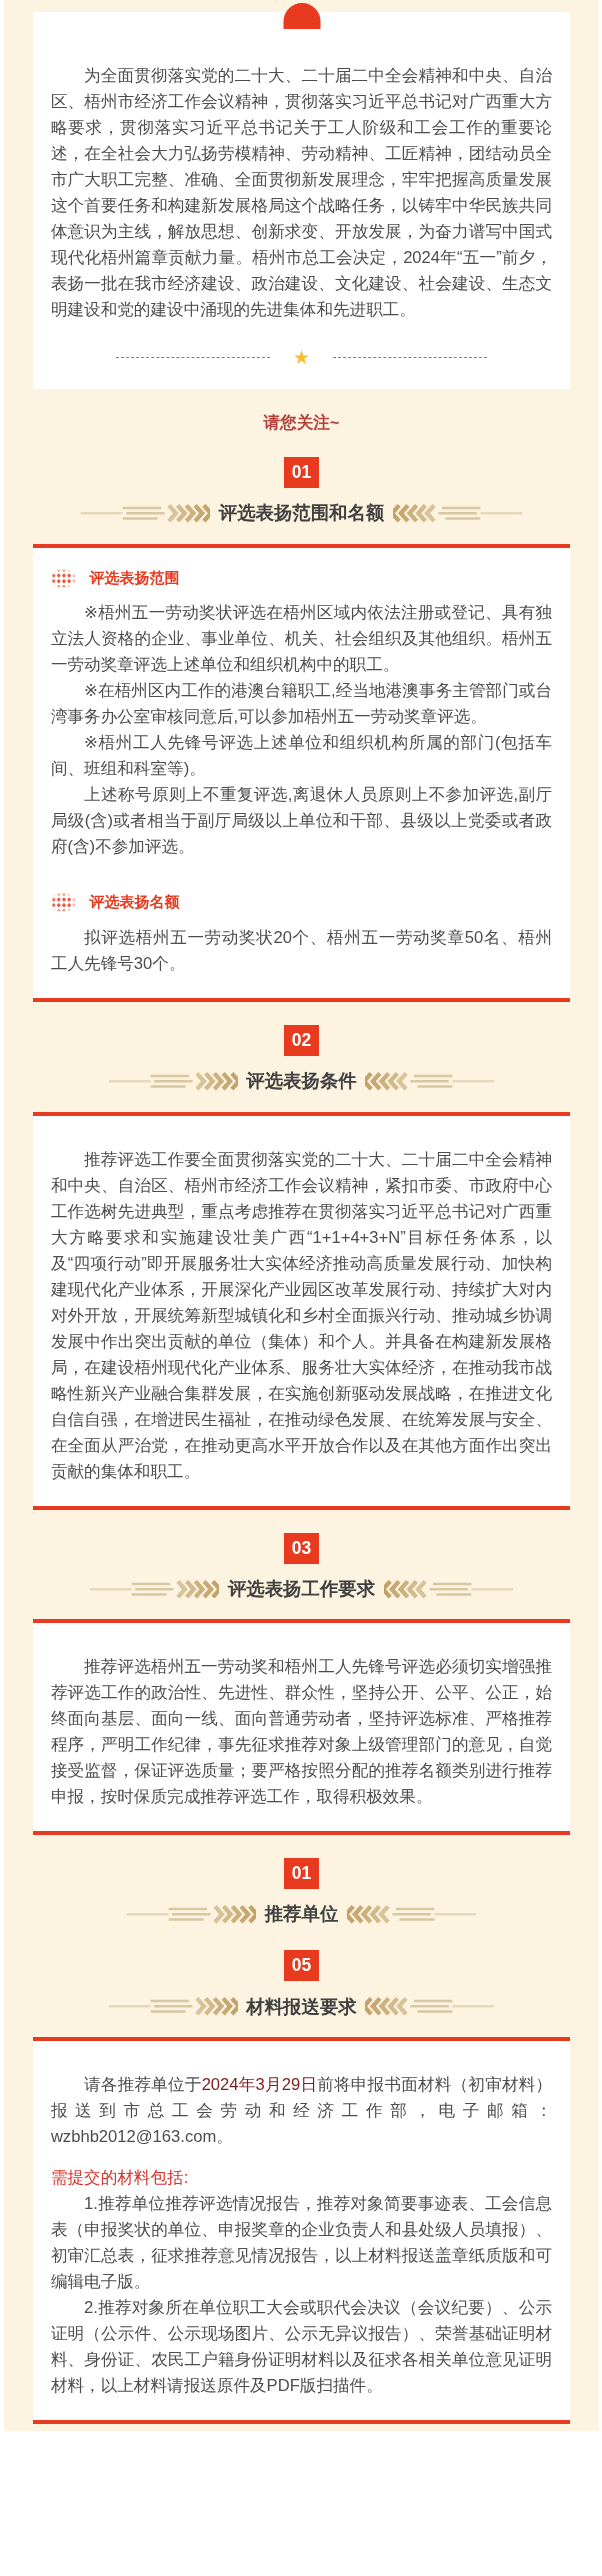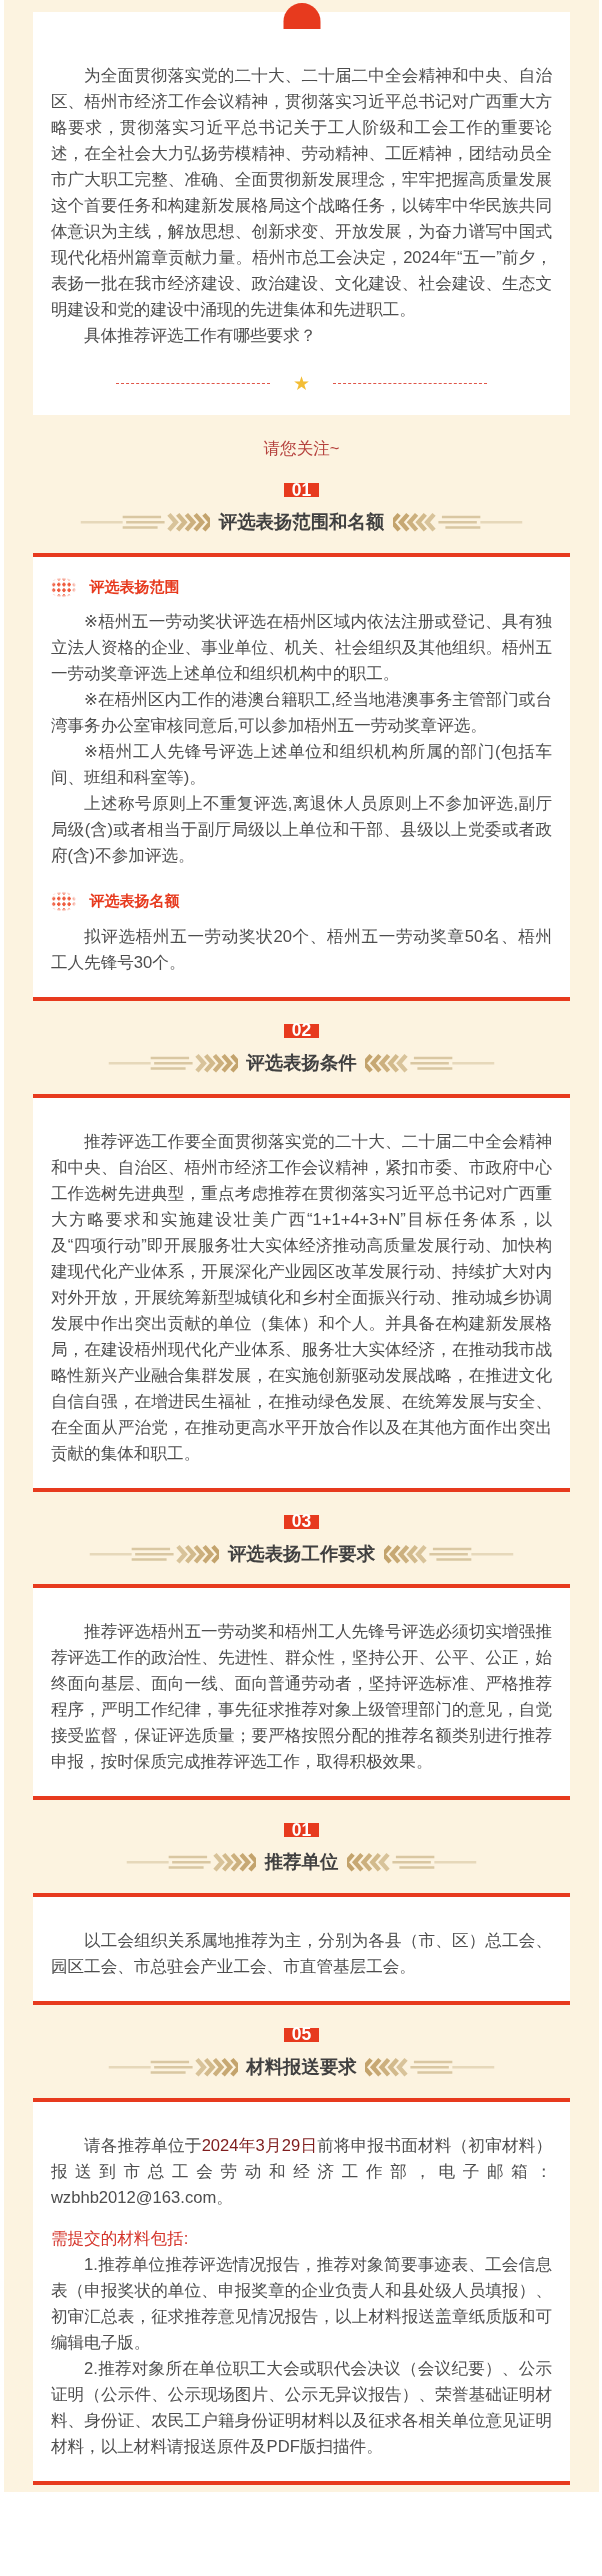--- a/index.html
+++ b/index.html
@@ -41,58 +41,57 @@
     text-indent:2em;text-align:justify;
   }
   .no-indent{text-indent:0;}
   
   .divider{display:flex;align-items:center;justify-content:center;margin-top:21px;height:26px;}
   .dash{width:154px;height:0;border-top:1.7px dashed #e05548;}
   .star{color:#f3bd35;font-size:19px;line-height:19px;margin:0 23px;}
   
   .notice{
     margin:23px 0 0;text-align:center;
-    font-size:16.6px;font-weight:400;color:#b5413d;
+    font-size:16.6px;font-weight:700;color:#b5413d;
   }
   
   .badge{
-    width:35px;height:14px;margin:23px auto 12.2px;
+    width:35px;height:31px;margin:23px auto 12.2px;
     background:#e73a1e;color:#ffffff;
     font-size:17.5px;font-weight:700;
     display:flex;align-items:center;justify-content:center;
   }
   
   .sec-title-row{display:flex;align-items:center;justify-content:center;gap:8.7px;}
   .sec-title{margin:0;font-size:18.4px;line-height:26px;color:#404040;font-weight:700;}
   .orn{display:block;}
   .orn-r{transform:scaleX(-1);}
   
   .subhead{display:flex;align-items:center;gap:8.7px;margin:0 0 10.5px;}
-  .subhead.second{margin-top:21px;}
+  .subhead.second{margin-top:31px;}
   .subhead-text{font-size:15px;font-weight:700;color:#e73a1e;}
   .dots{
     width:30px;height:23px;flex:0 0 auto;
     background-image:radial-gradient(circle,#ef5a3c 1.5px,transparent 1.7px);
     background-size:5.2px 5.7px;
     -webkit-mask-image:radial-gradient(ellipse 60% 55% at 38% 50%,#000 50%,transparent 80%);
     mask-image:radial-gradient(ellipse 60% 55% at 38% 50%,#000 50%,transparent 80%);
   }
   
   .red-inline{color:#7f1d1d;}
   .materials-label{color:#d5342a;margin-top:15px;}
 </style>
 </head>
 <body>
 
 <div class="page">
 
   <div class="card intro-card">
     <div class="tab"></div>
     <p class="body">为全面贯彻落实党的二十大、二十届二中全会精神和中央、自治区、梧州市经济工作会议精神，贯彻落实习近平总书记对广西重大方略要求，贯彻落实习近平总书记关于工人阶级和工会工作的重要论述，在全社会大力弘扬劳模精神、劳动精神、工匠精神，团结动员全市广大职工完整、准确、全面贯彻新发展理念，牢牢把握高质量发展这个首要任务和构建新发展格局这个战略任务，以铸牢中华民族共同体意识为主线，解放思想、创新求变、开放发展，为奋力谱写中国式现代化梧州篇章贡献力量。梧州市总工会决定，2024年“五一”前夕，表扬一批在我市经济建设、政治建设、文化建设、社会建设、生态文明建设和党的建设中涌现的先进集体和先进职工。</p>
-    <p class="body">具体推荐评选工作有哪些要求？</p>
     <div class="divider">
       <span class="dash"></span>
       <span class="star">★</span>
       <span class="dash"></span>
     </div>
   </div>
 
   <p class="notice">请您关注~</p>
 
   <div>
@@ -223,23 +222,20 @@
         <line x1="50" y1="8" x2="94" y2="8" stroke="#d9c7a2" stroke-width="3"></line>
         <line x1="54" y1="14" x2="98" y2="14" stroke="#d9c7a2" stroke-width="3"></line>
         <line x1="50" y1="20" x2="90" y2="20" stroke="#d9c7a2" stroke-width="3"></line>
         <path d="M103 5 l8 9 l-8 9" fill="none" stroke="#d8c39a" stroke-width="5"></path>
         <path d="M113 5 l8 9 l-8 9" fill="none" stroke="#d2ba8c" stroke-width="5"></path>
         <path d="M123 5 l8 9 l-8 9" fill="none" stroke="#ccb07e" stroke-width="5"></path>
         <path d="M133 5 l8 9 l-8 9" fill="none" stroke="#c7a873" stroke-width="5"></path>
         <path d="M143 5 l8 9 l-8 9" fill="none" stroke="#c3a36c" stroke-width="5"></path>
       </svg>
     </div>
-    <div class="card">
-      <p class="body">以工会组织关系属地推荐为主，分别为各县（市、区）总工会、园区工会、市总驻会产业工会、市直管基层工会。</p>
-    </div>
   </div>
 
   <div>
     <div class="badge">05</div>
     <div class="sec-title-row">
       <svg class="orn" width="131" height="24.5" viewBox="0 0 150 28">
         <line x1="2" y1="14" x2="50" y2="14" stroke="#e6d8ba" stroke-width="3"></line>
         <line x1="50" y1="8" x2="94" y2="8" stroke="#d9c7a2" stroke-width="3"></line>
         <line x1="54" y1="14" x2="98" y2="14" stroke="#d9c7a2" stroke-width="3"></line>
         <line x1="50" y1="20" x2="90" y2="20" stroke="#d9c7a2" stroke-width="3"></line>

